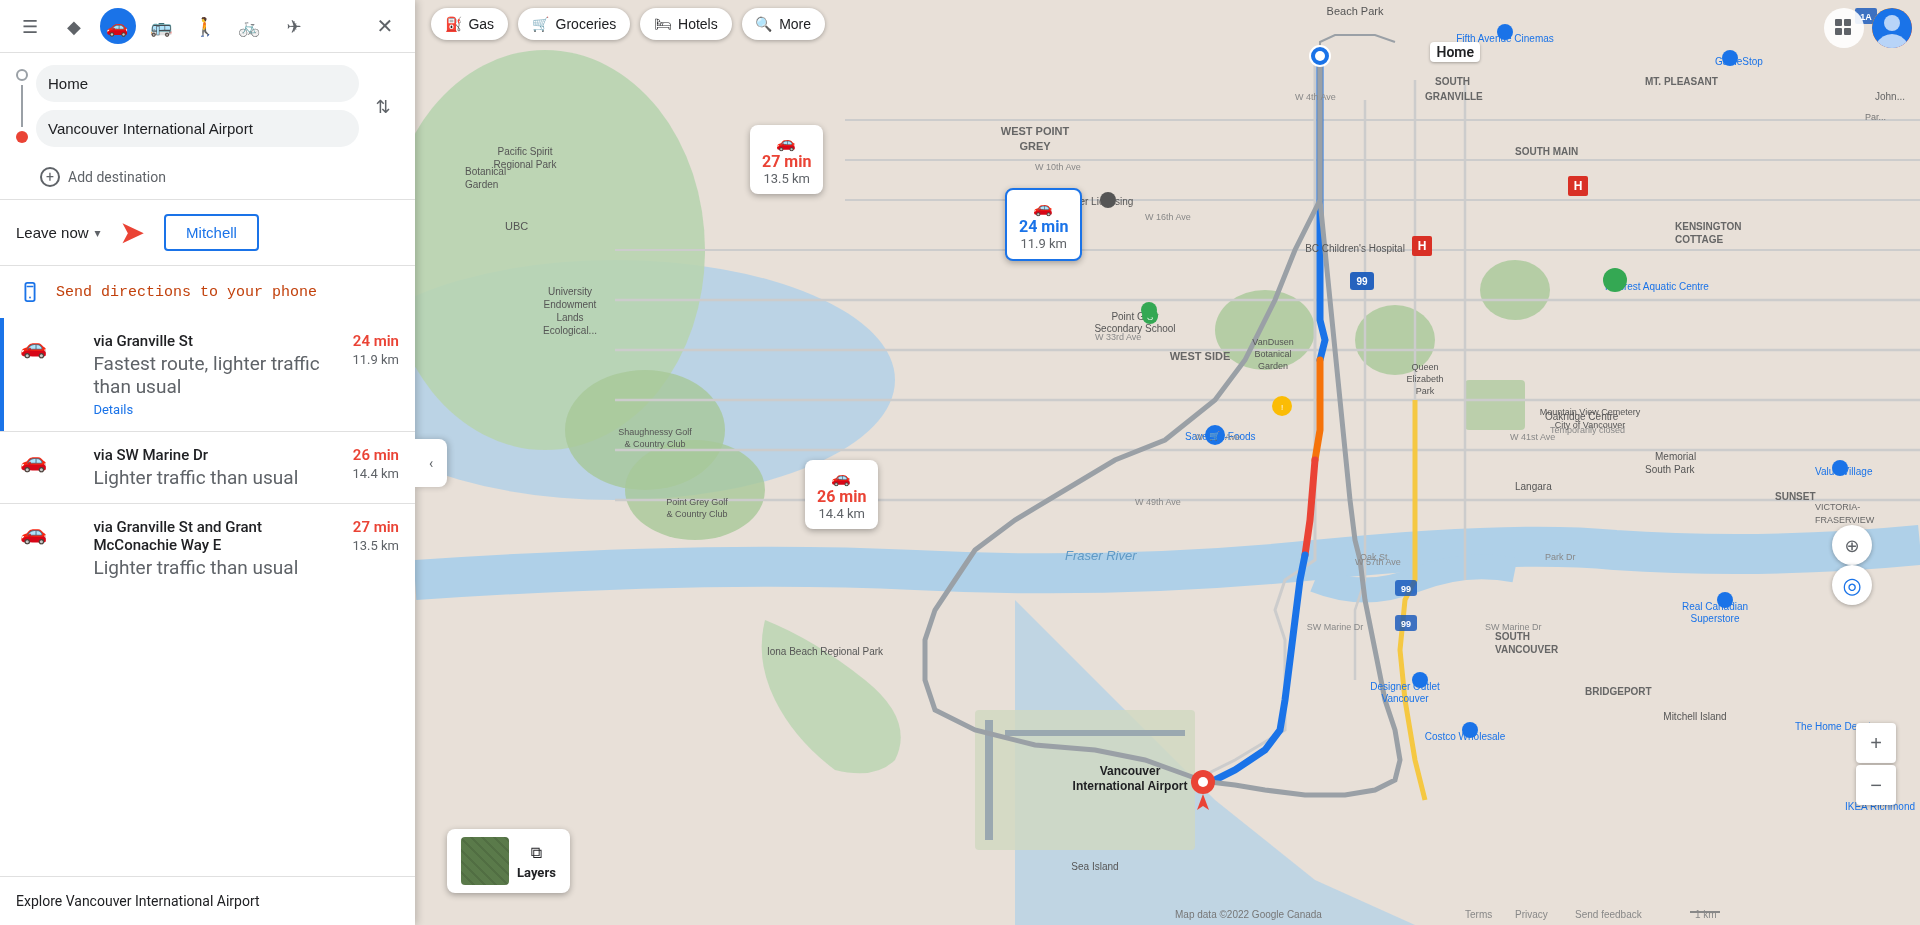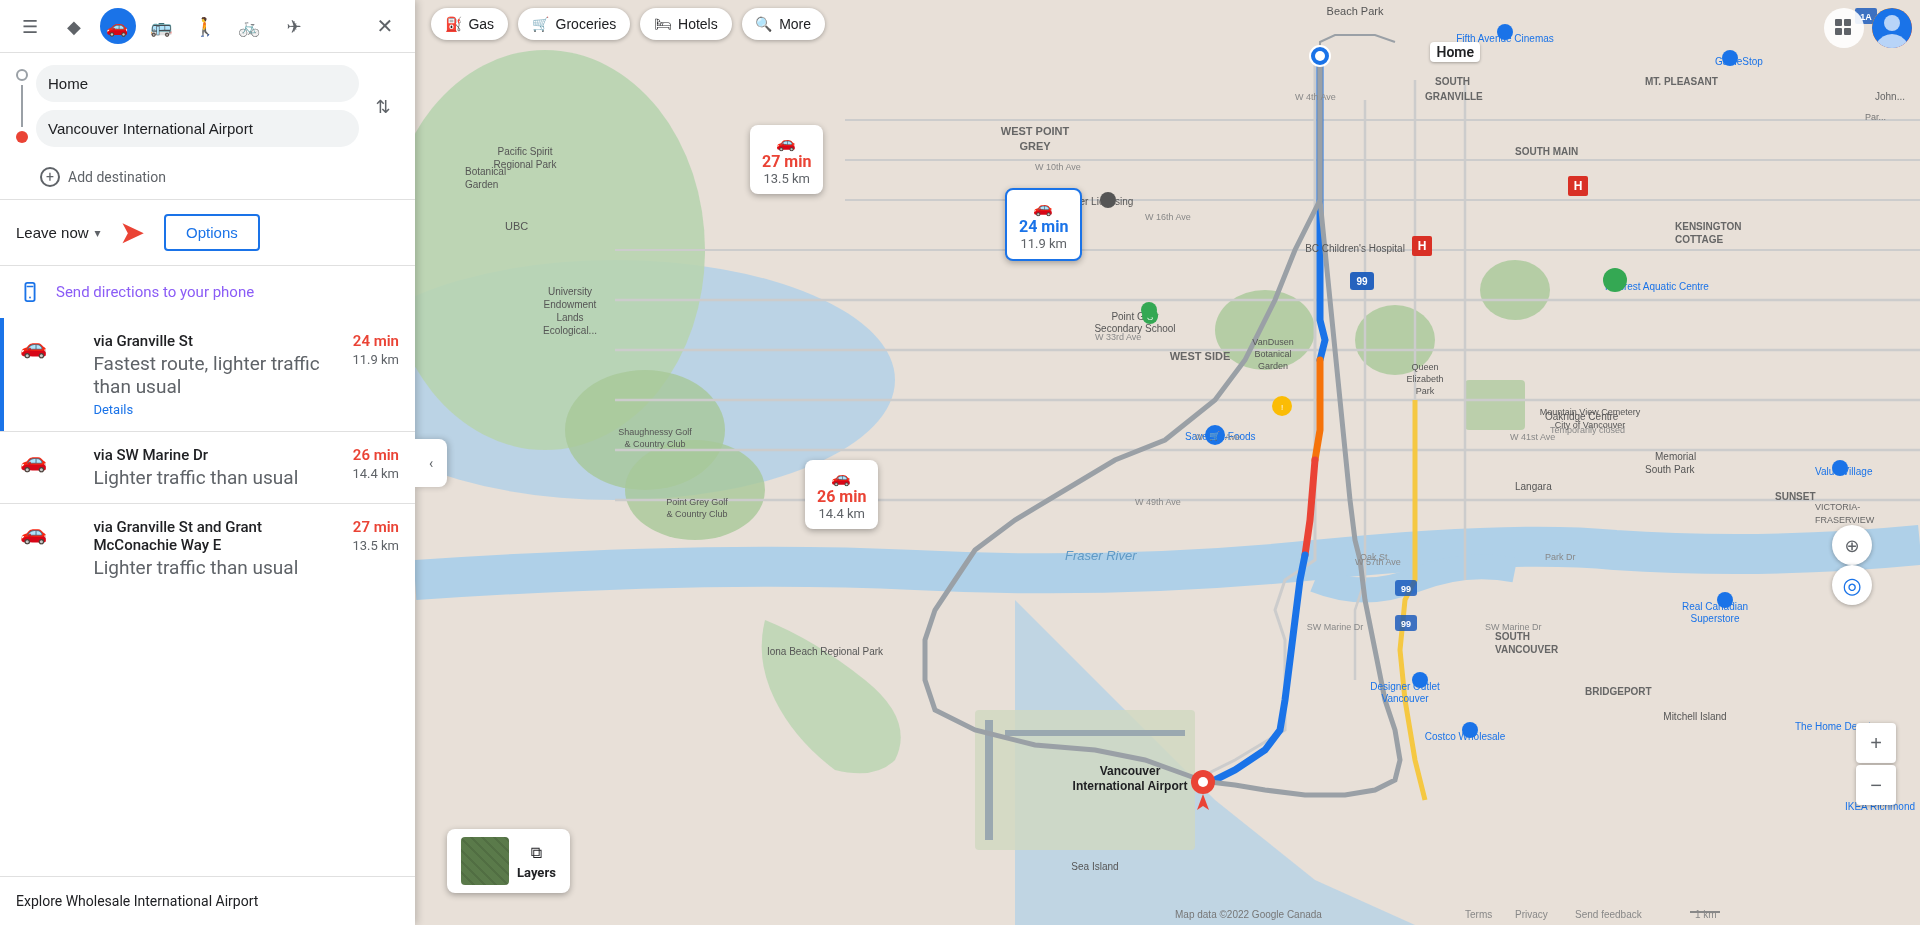--- a/index.html
+++ b/index.html
@@ -452,34 +452,34 @@
   </div>
 
   <div class="divider"></div>
 
   <div class="timing-row">
     <button class="leave-now-btn">
       <span>Leave now</span>
       <span class="chevron-down">▾</span>
     </button>
     <span style="font-size:28px; color:#ea4335; font-weight:bold;">➤</span>
-    <button class="options-btn">Options</button>
+    <button class="options-btn">Mitchell</button>
   </div>
 
   <div class="divider"></div>
 
   <div class="send-directions">
     <div class="phone-icon-box">
       <svg width="22" height="22" viewBox="0 0 24 24" fill="#1a73e8">
         <rect x="7" y="2" width="10" height="20" rx="2" ry="2" fill="none" stroke="#1a73e8" stroke-width="2"></rect>
         <line x1="12" y1="18" x2="12" y2="18" stroke="#1a73e8" stroke-width="2" stroke-linecap="round"></line>
         <path d="M9 6h6" stroke="#1a73e8" stroke-width="1.5" stroke-linecap="round"></path>
       </svg>
     </div>
-    <span style="color:#8b5cf6;">Send directions to your phone</span>
+    <span style="color:#c2410c;font-family:Liberation Mono, monospace;">Send directions to your phone</span>
   </div>
 
   <div class="route-list">
 
     <div class="route-item active">
       <div class="route-icon">🚗</div>
       <div class="route-details">
         <div class="route-name">via Granville St</div>
         <div class="route-desc">Fastest route, lighter traffic than usual</div>
         <div class="route-details-link">Details</div>
@@ -514,21 +514,21 @@
       </div>
       <div class="route-time-dist">
         <div class="route-time">27 min</div>
         <div class="route-dist">13.5 km</div>
       </div>
     </div>
 
   </div>
 
   <div class="explore-footer">
-    <span>Explore Wholesale International Airport</span>
+    <span>Explore Vancouver International Airport</span>
   </div>
 
 </div>
 
 <div class="map-area">
 
   <div class="map-bg">
 
     <svg class="map-svg" viewBox="0 0 1505 925" xmlns="http://www.w3.org/2000/svg">
 

